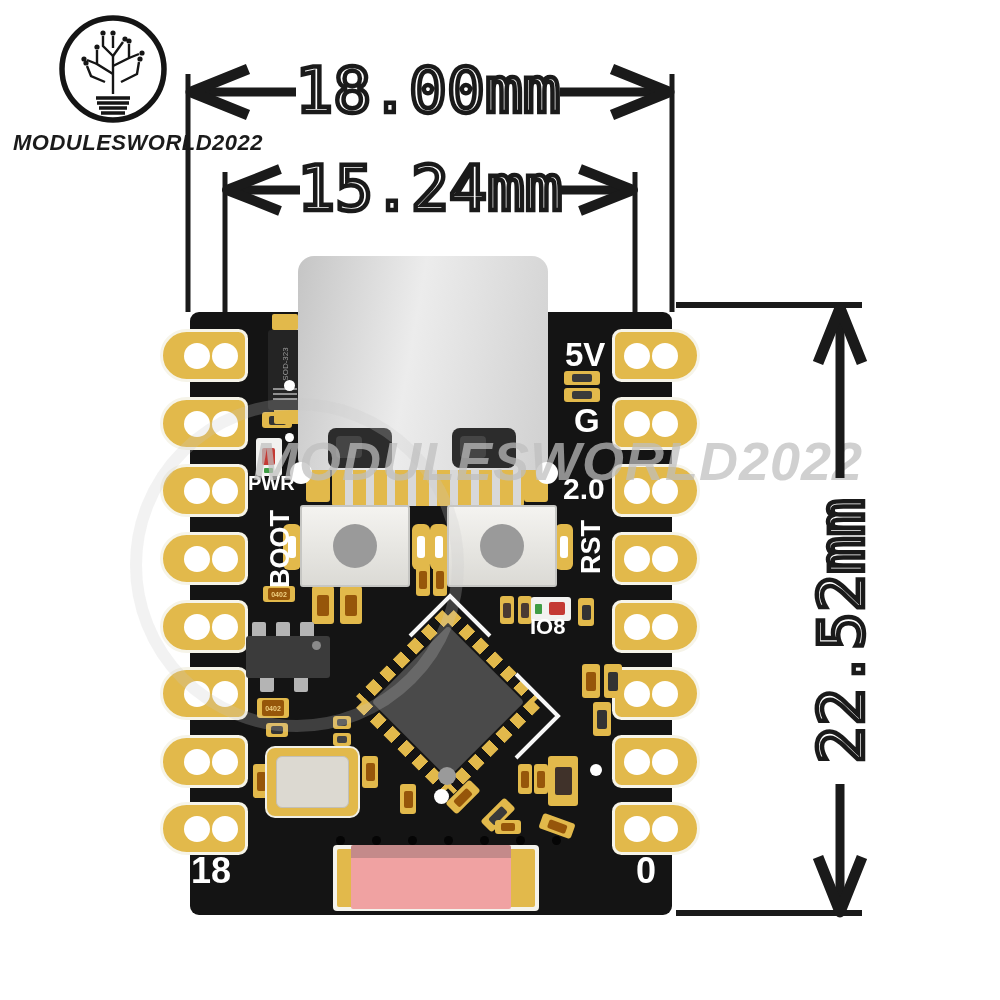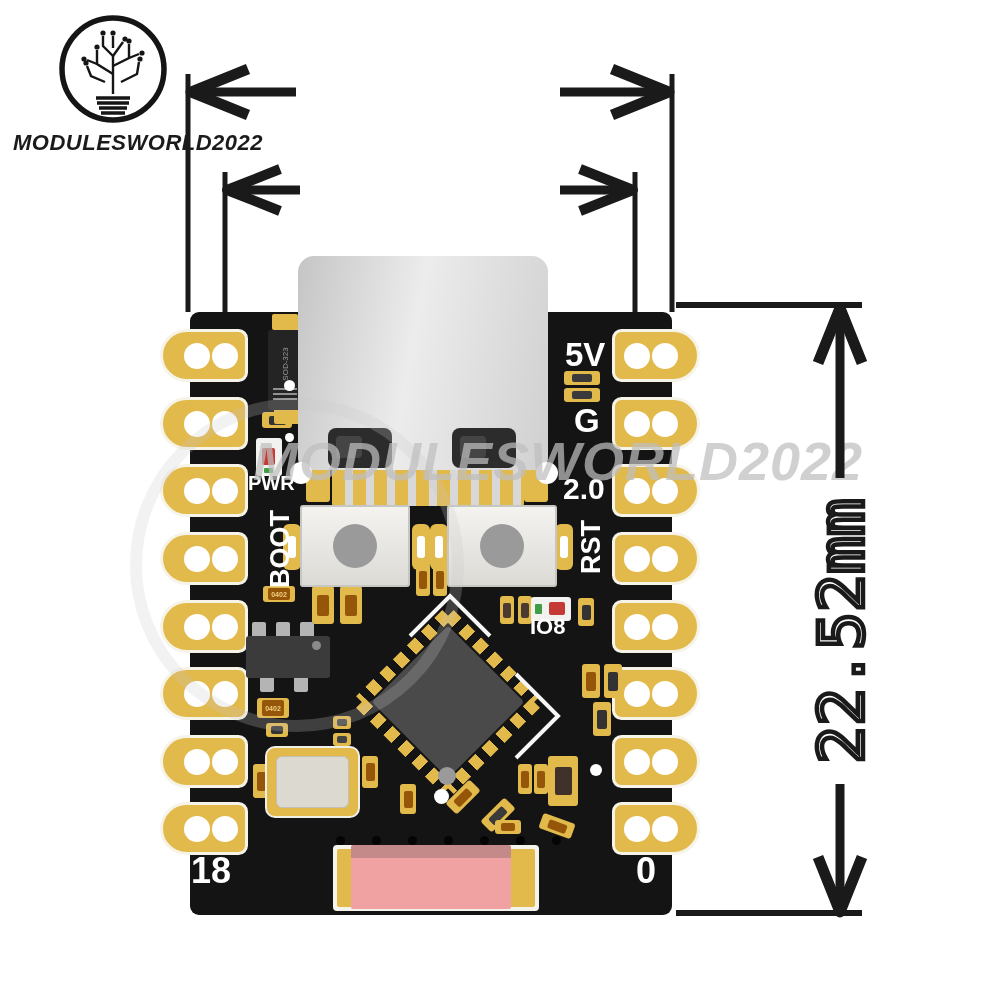--- a/index.html
+++ b/index.html
@@ -53,20 +53,22 @@
       <circle cx="100" cy="47" r="2.6"></circle>
         <circle cx="44" cy="47" r="2.6"></circle>
       <circle cx="102" cy="41" r="2.6"></circle>
     </g>
   </svg>
   <div id="brand-name">MODULESWORLD2022</div>
 
   <div id="ghost-ring"></div>
   <div id="watermark-text">MODULESWORLD2022</div>
 
+  <div class="dimtxt ctr" style="left:428px;top:92px;">18.00mm</div>
+  <div class="dimtxt ctr" style="left:430px;top:190px;">15.24mm</div>
   <div class="dimtxt ctrrot" style="left:841px;top:631px;">22.52mm</div>
 
   <svg id="dims-svg" width="1000" height="1000" viewBox="0 0 1000 1000">
     <g stroke="#1a1a1a" fill="none" stroke-linejoin="round" stroke-linecap="butt">
 
       <path d="M188 74 V312 M672 74 V312" stroke-width="5"></path>
       <path d="M188 92 H296 M560 92 H672" stroke-width="9"></path>
       <path d="M248 69 L191 92 L248 115" stroke-width="11"></path>
       <path d="M612 69 L669 92 L612 115" stroke-width="11"></path>
 

